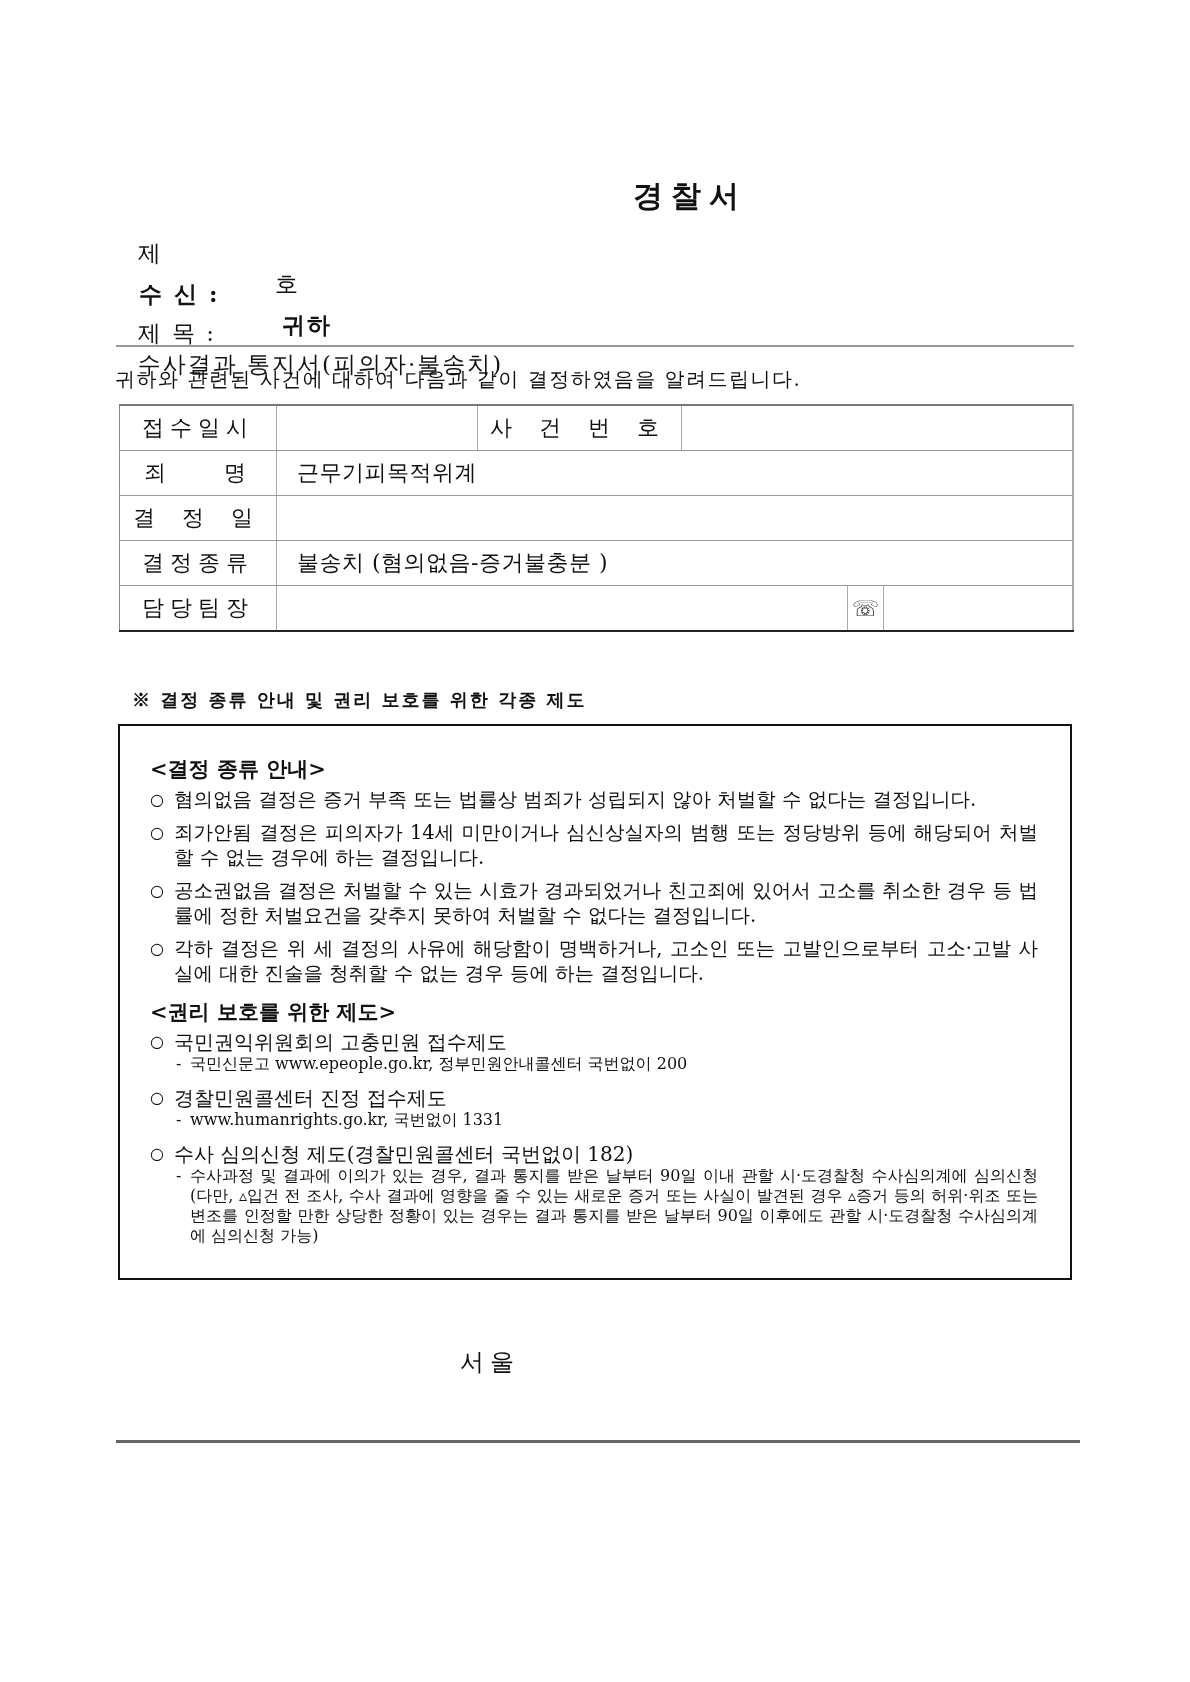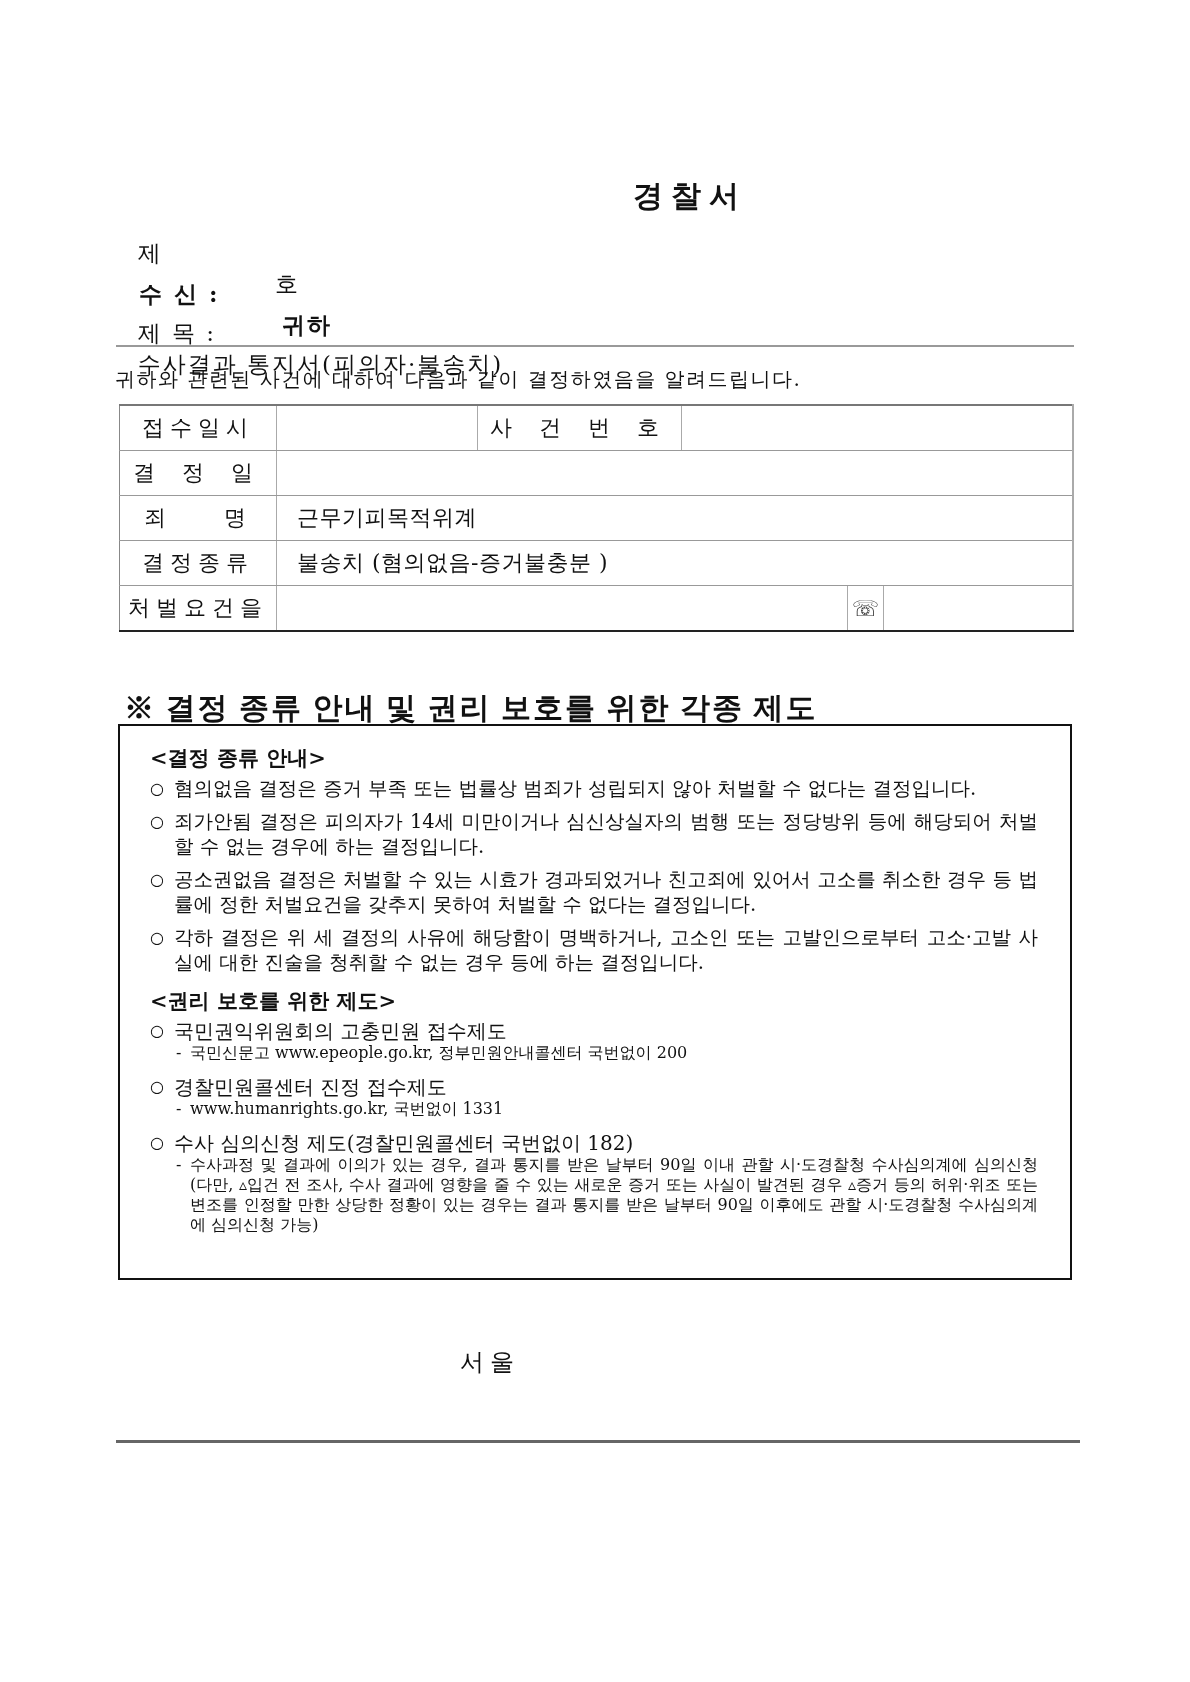--- a/index.html
+++ b/index.html
@@ -27,28 +27,28 @@
     table.info td {
       border-top: 1px solid #999; border-bottom: 1px solid #999;
       border-right: 1px solid #aaa;
       height: 44px; padding: 0; font-size: 22px; vertical-align: middle;
     }
     td.lbl { text-align: center; letter-spacing: 6px; }
     td.val { padding-left: 20px !important; letter-spacing: 0.5px; }
     td.phone { text-align: center; font-size: 18px; color: #333; }
 
     .notice-heading {
-      left: 124px; top: 688px; font-size: 30px; font-weight: bold; letter-spacing: 2px; white-space: pre; font-family: Liberation Serif, serif;
+      left: 132px; top: 688px; font-size: 18px; font-weight: bold; letter-spacing: 2px; white-space: pre;
     }
     .box {
       left: 118px; top: 724px; width: 950px; height: 552px;
       border: 2px solid #111;
     }
     .box-inner { position: absolute; left: 30px; top: 14px; right: 32px; }
-    .sec-title { font-size: 21px; font-weight: bold; margin-top: 4px; margin-bottom: 4px; }
+    .sec-title { font-size: 21px; font-weight: bold; margin-top: 15px; margin-bottom: 4px; }
     .sec-title.second { margin-top: 12px; }
     .item { position: relative; padding-left: 24px; font-size: 19.5px; line-height: 25px; margin-bottom: 8px; text-align: justify; }
     .item .bullet { position: absolute; left: 0; top: 0; font-size: 16px; }
     .rights-item { position: relative; padding-left: 24px; font-size: 20px; line-height: 24px; margin-top: 4px; }
     .rights-item .bullet { position: absolute; left: 0; top: 0; font-size: 16px; }
     .sub { font-size: 16px; line-height: 20px; padding-left: 16px; position: relative; margin-bottom: 12px; text-align: justify; }
     .sub .dash { position: absolute; left: 2px; top: 0; }
 
     .city { left: 460px; top: 1346px; font-size: 24px; letter-spacing: 6px; }
     .bottom-rule { left: 116px; top: 1440px; width: 964px; height: 3px; background: #666; }
@@ -87,33 +87,33 @@
     <col style="width:189px;">
   </colgroup>
   <tbody>
       <tr>
     <td class="lbl">접수일시</td>
     <td class="val"></td>
     <td class="lbl" style="letter-spacing:10px;">사 건 번 호</td>
     <td class="val" colspan="3"></td>
   </tr>
   <tr>
+    <td class="lbl" style="white-space:pre;">죄    명</td>
+    <td class="val" colspan="5">근무기피목적위계</td>
+  </tr>
+  <tr>
     <td class="lbl" style="letter-spacing:10px;">결 정 일</td>
     <td class="val" colspan="5"></td>
-  </tr>
-  <tr>
-    <td class="lbl" style="white-space:pre;">죄    명</td>
-    <td class="val" colspan="5">근무기피목적위계</td>
   </tr>
   <tr>
     <td class="lbl">결정종류</td>
     <td class="val" colspan="5">불송치 (혐의없음-증거불충분 )</td>
   </tr>
   <tr>
-    <td class="lbl">처벌요건을</td>
+    <td class="lbl">담당팀장</td>
     <td class="val" colspan="3"></td>
     <td class="phone">☏</td>
     <td class="val"></td>
   </tr>
 </tbody>
   </table>
 
 <div class="abs notice-heading">※ 결정 종류 안내 및 권리 보호를 위한 각종 제도</div>
 
 <div class="abs box">

